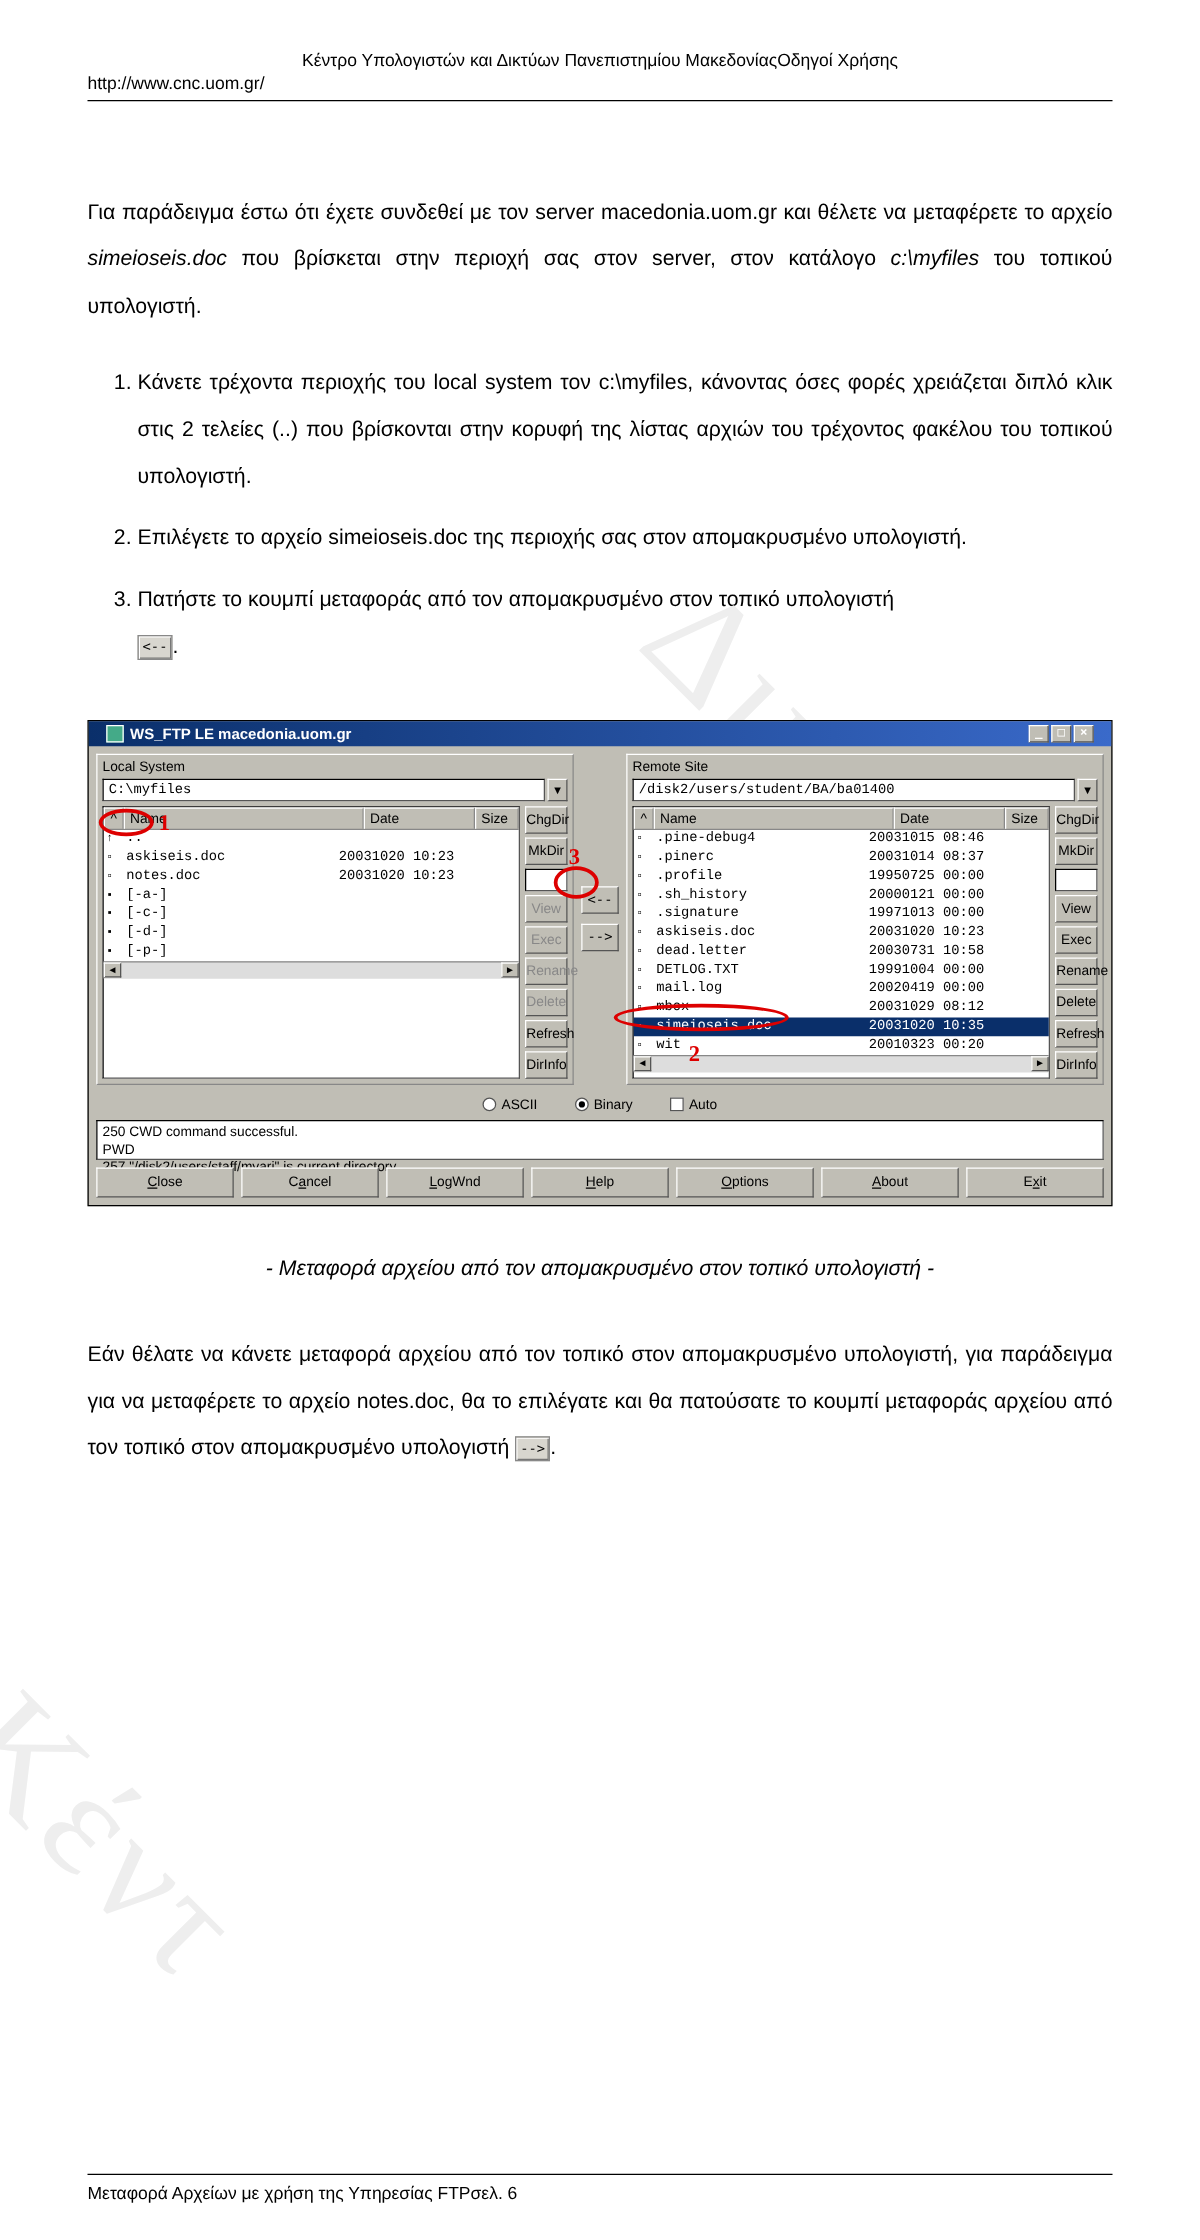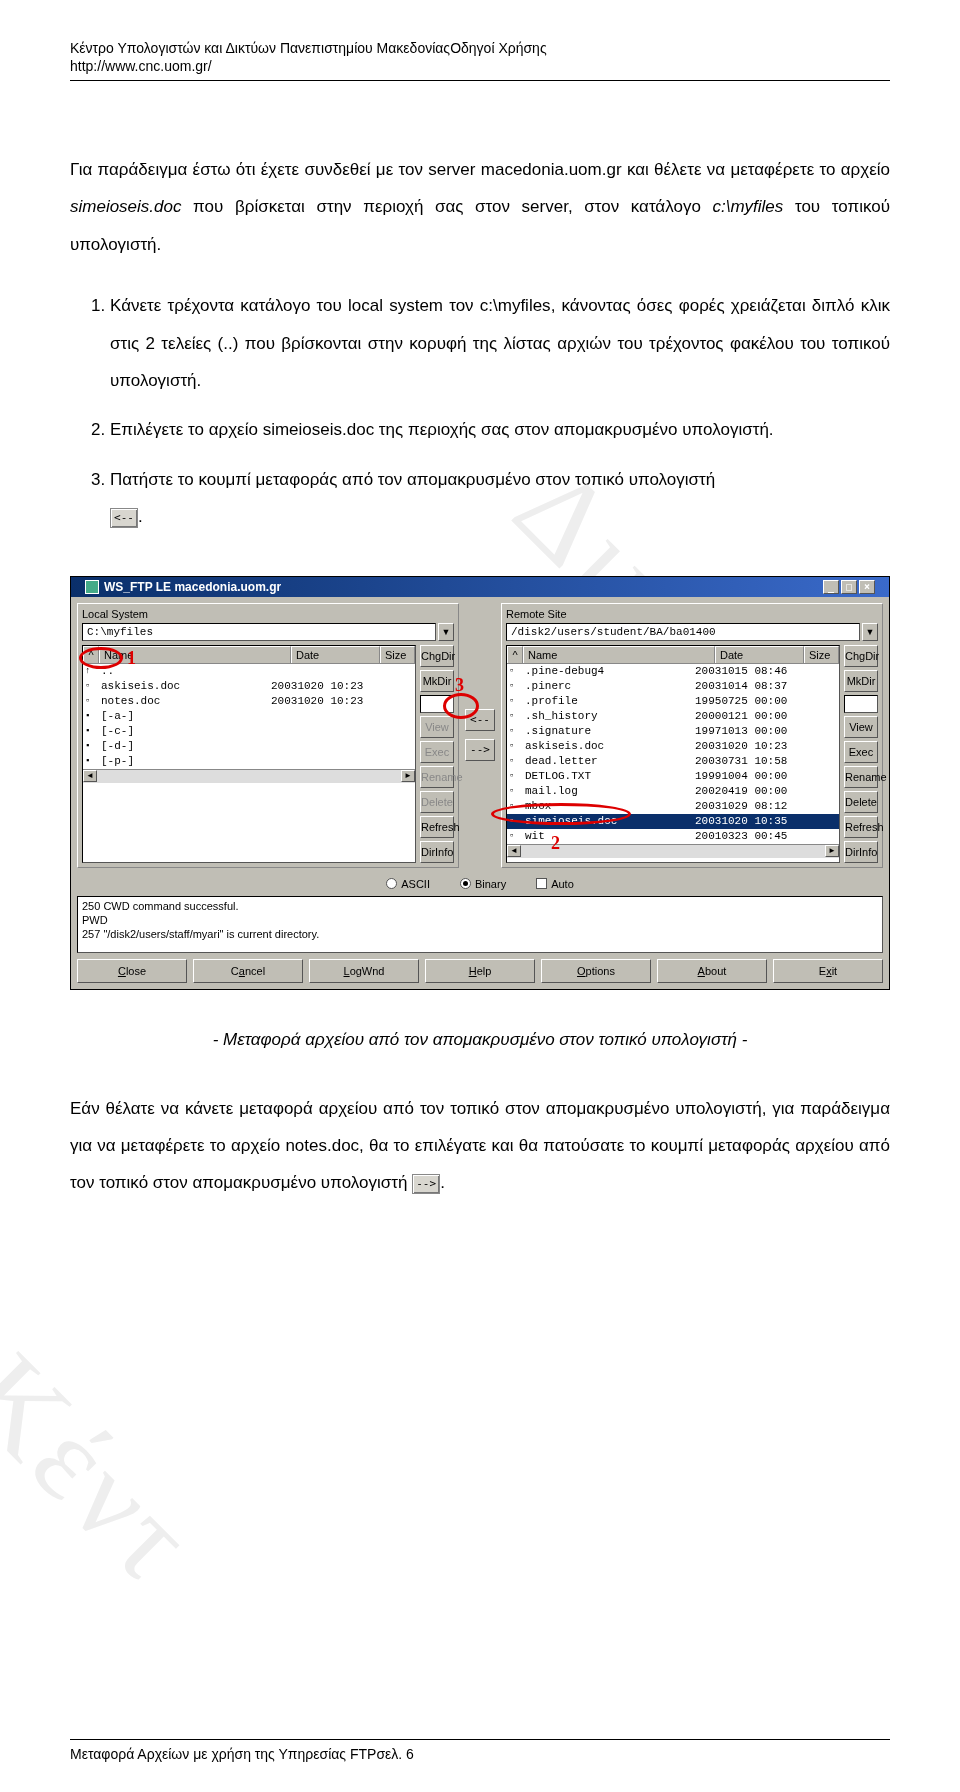--- a/index.html
+++ b/index.html
@@ -12,21 +12,21 @@
     width: 960px;
   }
   .page {
     width: 960px;
     min-height: 1792px;
     padding: 40px 70px 20px 70px;
     position: relative;
   }
   .header {
     display: flex;
-    justify-content: flex-start;
+    justify-content: center;
     font-size: 14px;
     margin-bottom: 2px;
   }
   .header-url {
     font-size: 14px;
     margin-bottom: 6px;
   }
   .rule {
     border: none;
     border-top: 1.5px solid #000;
@@ -213,21 +213,21 @@
   .checkbox { width: 11px; height: 11px; border: 1px solid #555; background: #fff; }
   .status-box {
     margin: 0 6px 6px 6px;
     background: #fff;
     border: 1px solid #555;
     border-top-color: #000; border-left-color: #000;
     font-family: Tahoma, sans-serif;
     font-size: 11px;
     padding: 2px 4px;
     line-height: 14px;
-    height: 57px;
+    height: 32px;
   }
   .bottom-buttons {
     display: flex;
     padding: 0 6px 6px 6px;
     gap: 6px;
   }
   .bottom-btn {
     flex: 1;
     height: 24px;
     background: #c0beb5;
@@ -291,21 +291,21 @@
 
   <div class="watermark wm1">Δικτύων</div>
   <div class="watermark wm2">Κέντ</div>
 
   <p class="body-text">
     <span>Για παράδειγμα έστω ότι έχετε συνδεθεί με τον server macedonia.uom.gr και θέλετε να μεταφέρετε το αρχείο </span><span class="italic">simeioseis.doc</span><span> που βρίσκεται στην περιοχή σας στον server, στον κατάλογο </span><span class="italic">c:\myfiles</span><span> του τοπικού υπολογιστή.</span>
   </p>
 
   <ol class="steps">
     <li>
-      <span>Κάνετε τρέχοντα κατάλογο του local system τον </span><span class="italic">c:\myfiles</span><span>, κάνοντας όσες φορές χρειάζεται διπλό κλικ στις 2 τελείες (..) που βρίσκονται στην κορυφή της λίστας αρχιών του τρέχοντος φακέλου του τοπικού υπολογιστή.</span>
+      <span>Κάνετε τρέχοντα περιοχής του local system τον </span><span class="italic">c:\myfiles</span><span>, κάνοντας όσες φορές χρειάζεται διπλό κλικ στις 2 τελείες (..) που βρίσκονται στην κορυφή της λίστας αρχιών του τρέχοντος φακέλου του τοπικού υπολογιστή.</span>
     </li>
     <li>
       <span>Επιλέγετε το αρχείο </span><span class="italic">simeioseis.doc</span><span> της περιοχής σας στον απομακρυσμένο υπολογιστή.</span>
     </li>
     <li>
       <span>Πατήστε το κουμπί μεταφοράς από τον απομακρυσμένο στον τοπικό υπολογιστή </span><br>
       <span class="inline-btn">&lt;--</span><span>.</span>
     </li>
   </ol>
 
@@ -493,21 +493,21 @@
                 </div>
                 <div class="file-row selected">
                   <span class="fr-icon">▫</span>
                   <span class="fr-name">simeioseis.doc</span>
                   <span class="fr-date">20031020 10:35</span>
                   <span class="fr-size"></span>
                 </div>
                 <div class="file-row">
                   <span class="fr-icon">▫</span>
                   <span class="fr-name">wit</span>
-                  <span class="fr-date">20010323 00:45</span>
+                  <span class="fr-date">20010323 00:20</span>
                   <span class="fr-size"></span>
                 </div>
               </div>
             <div class="scroll-h">
                 <span>◄</span>
                 <span>►</span>
               </div>
           </div>
           <div class="side-buttons">
             <div class="side-btn">ChgDir</div>

